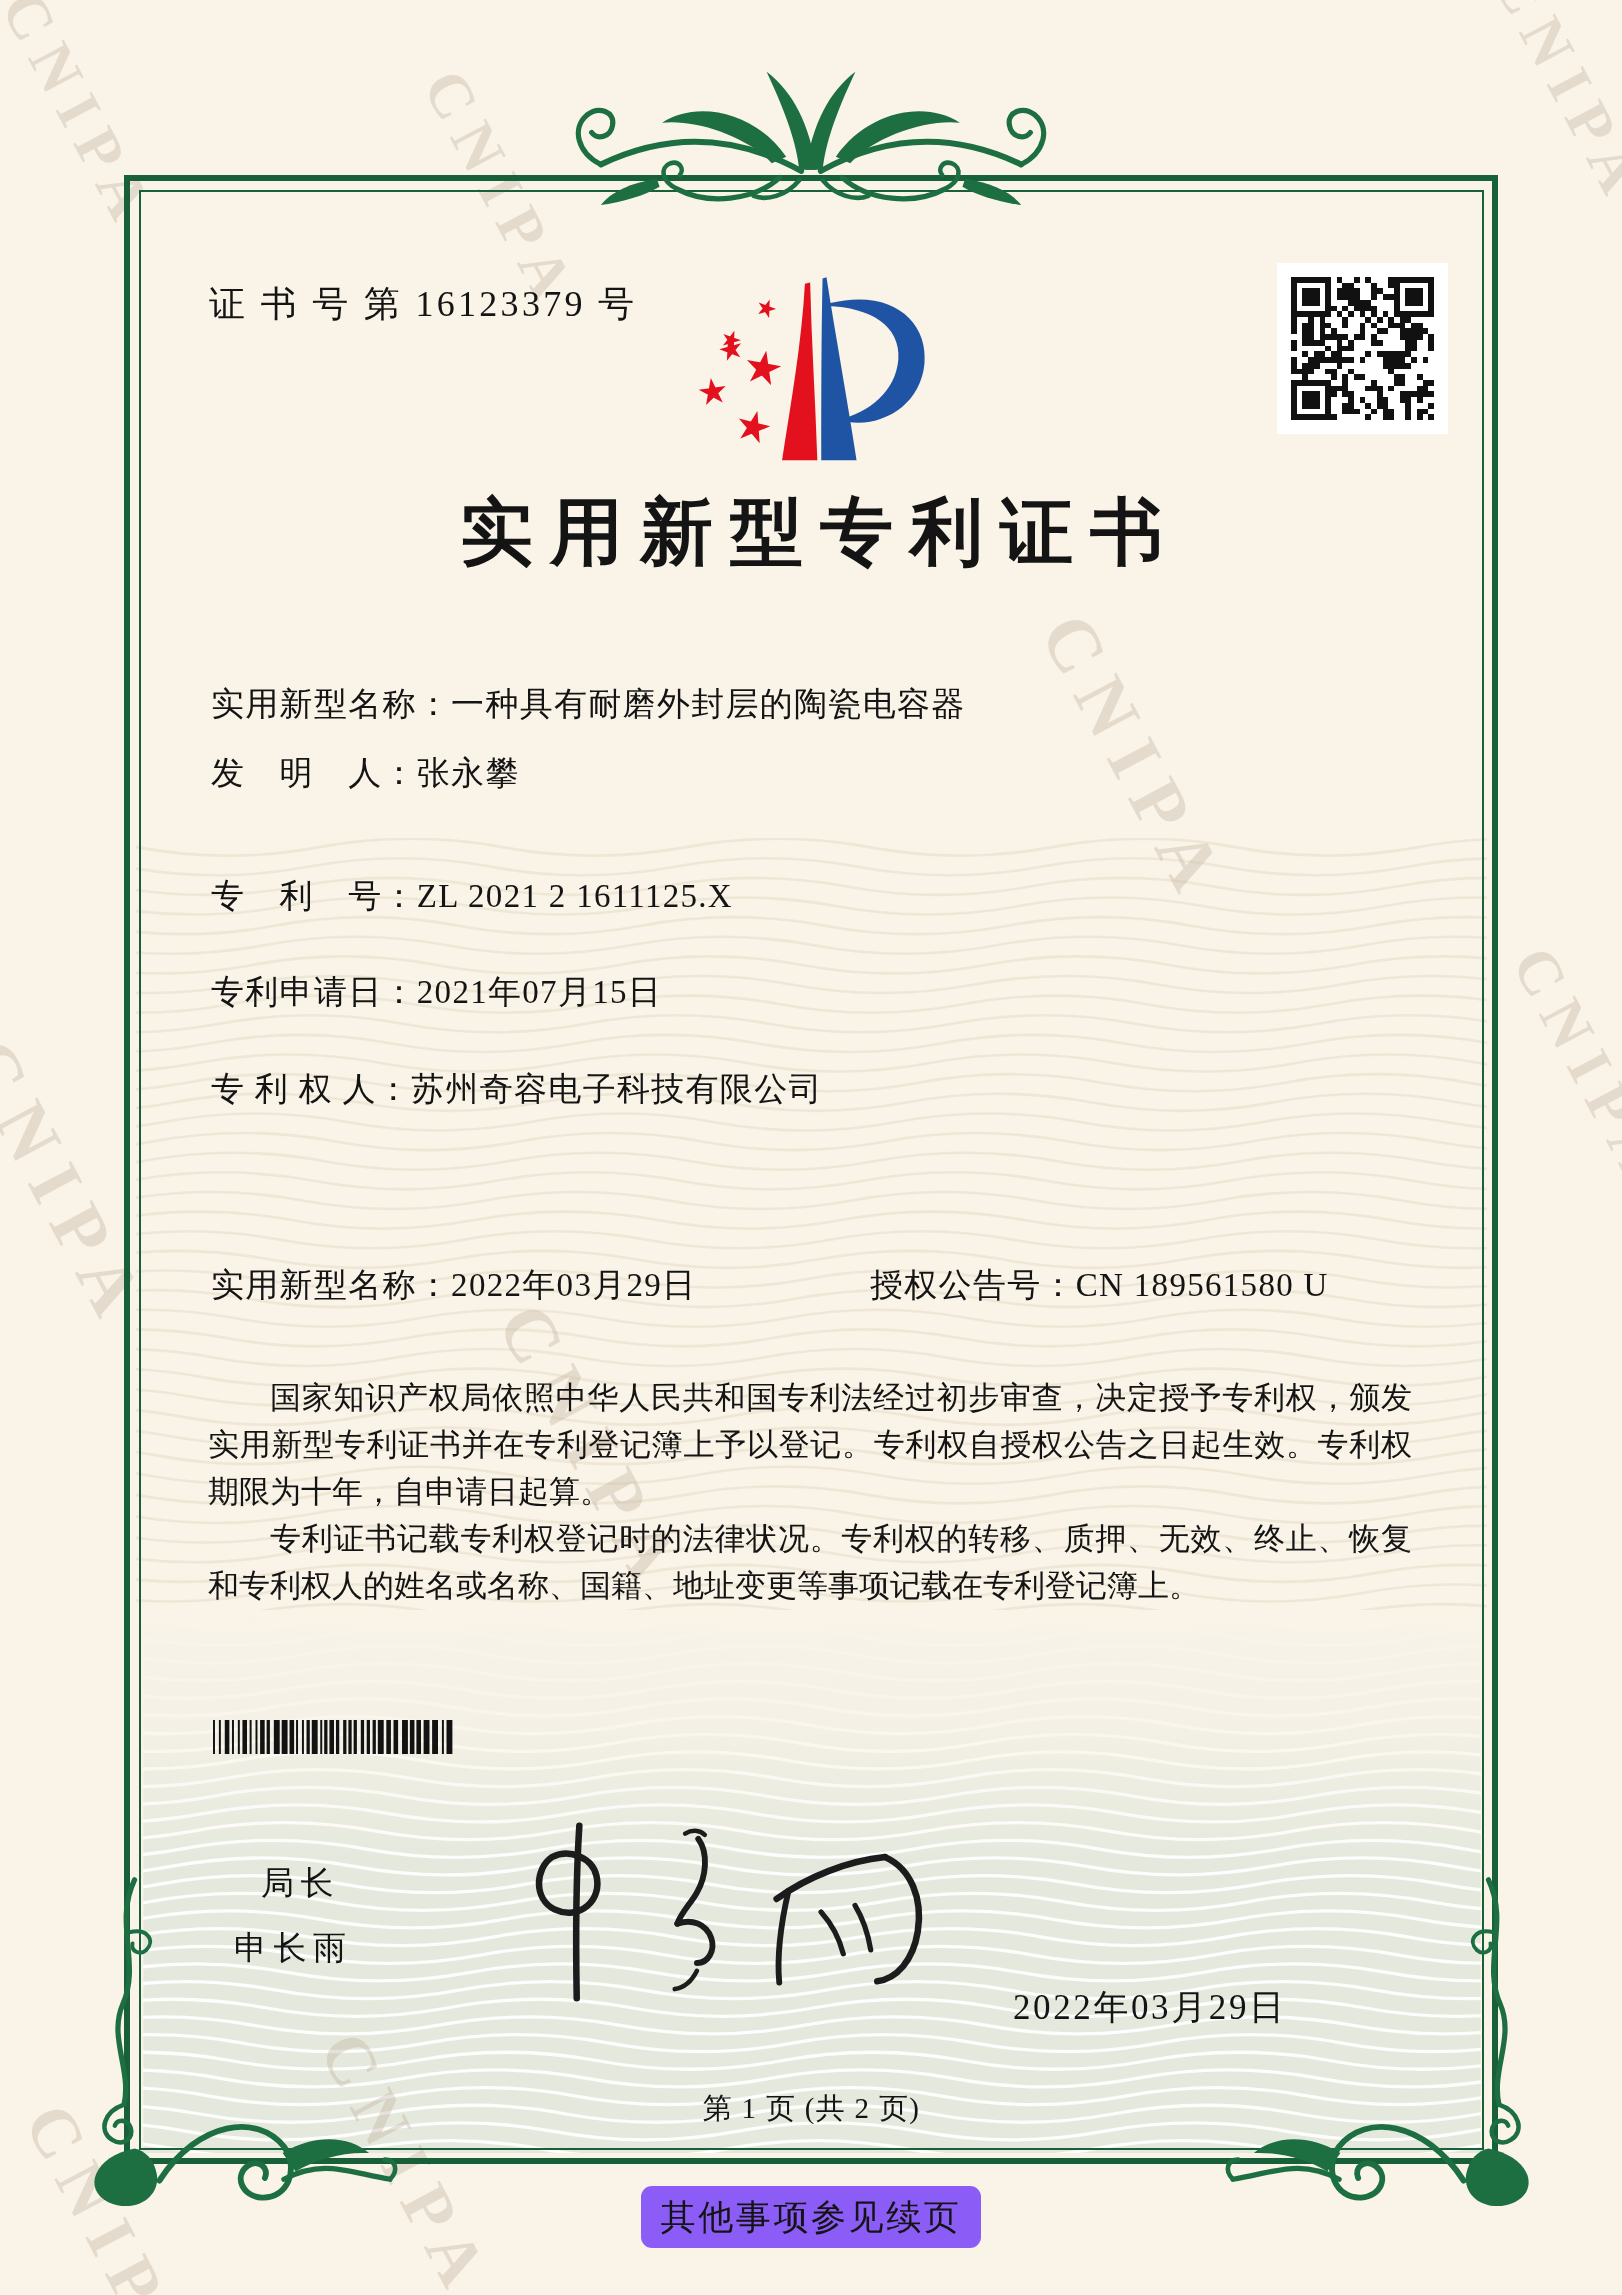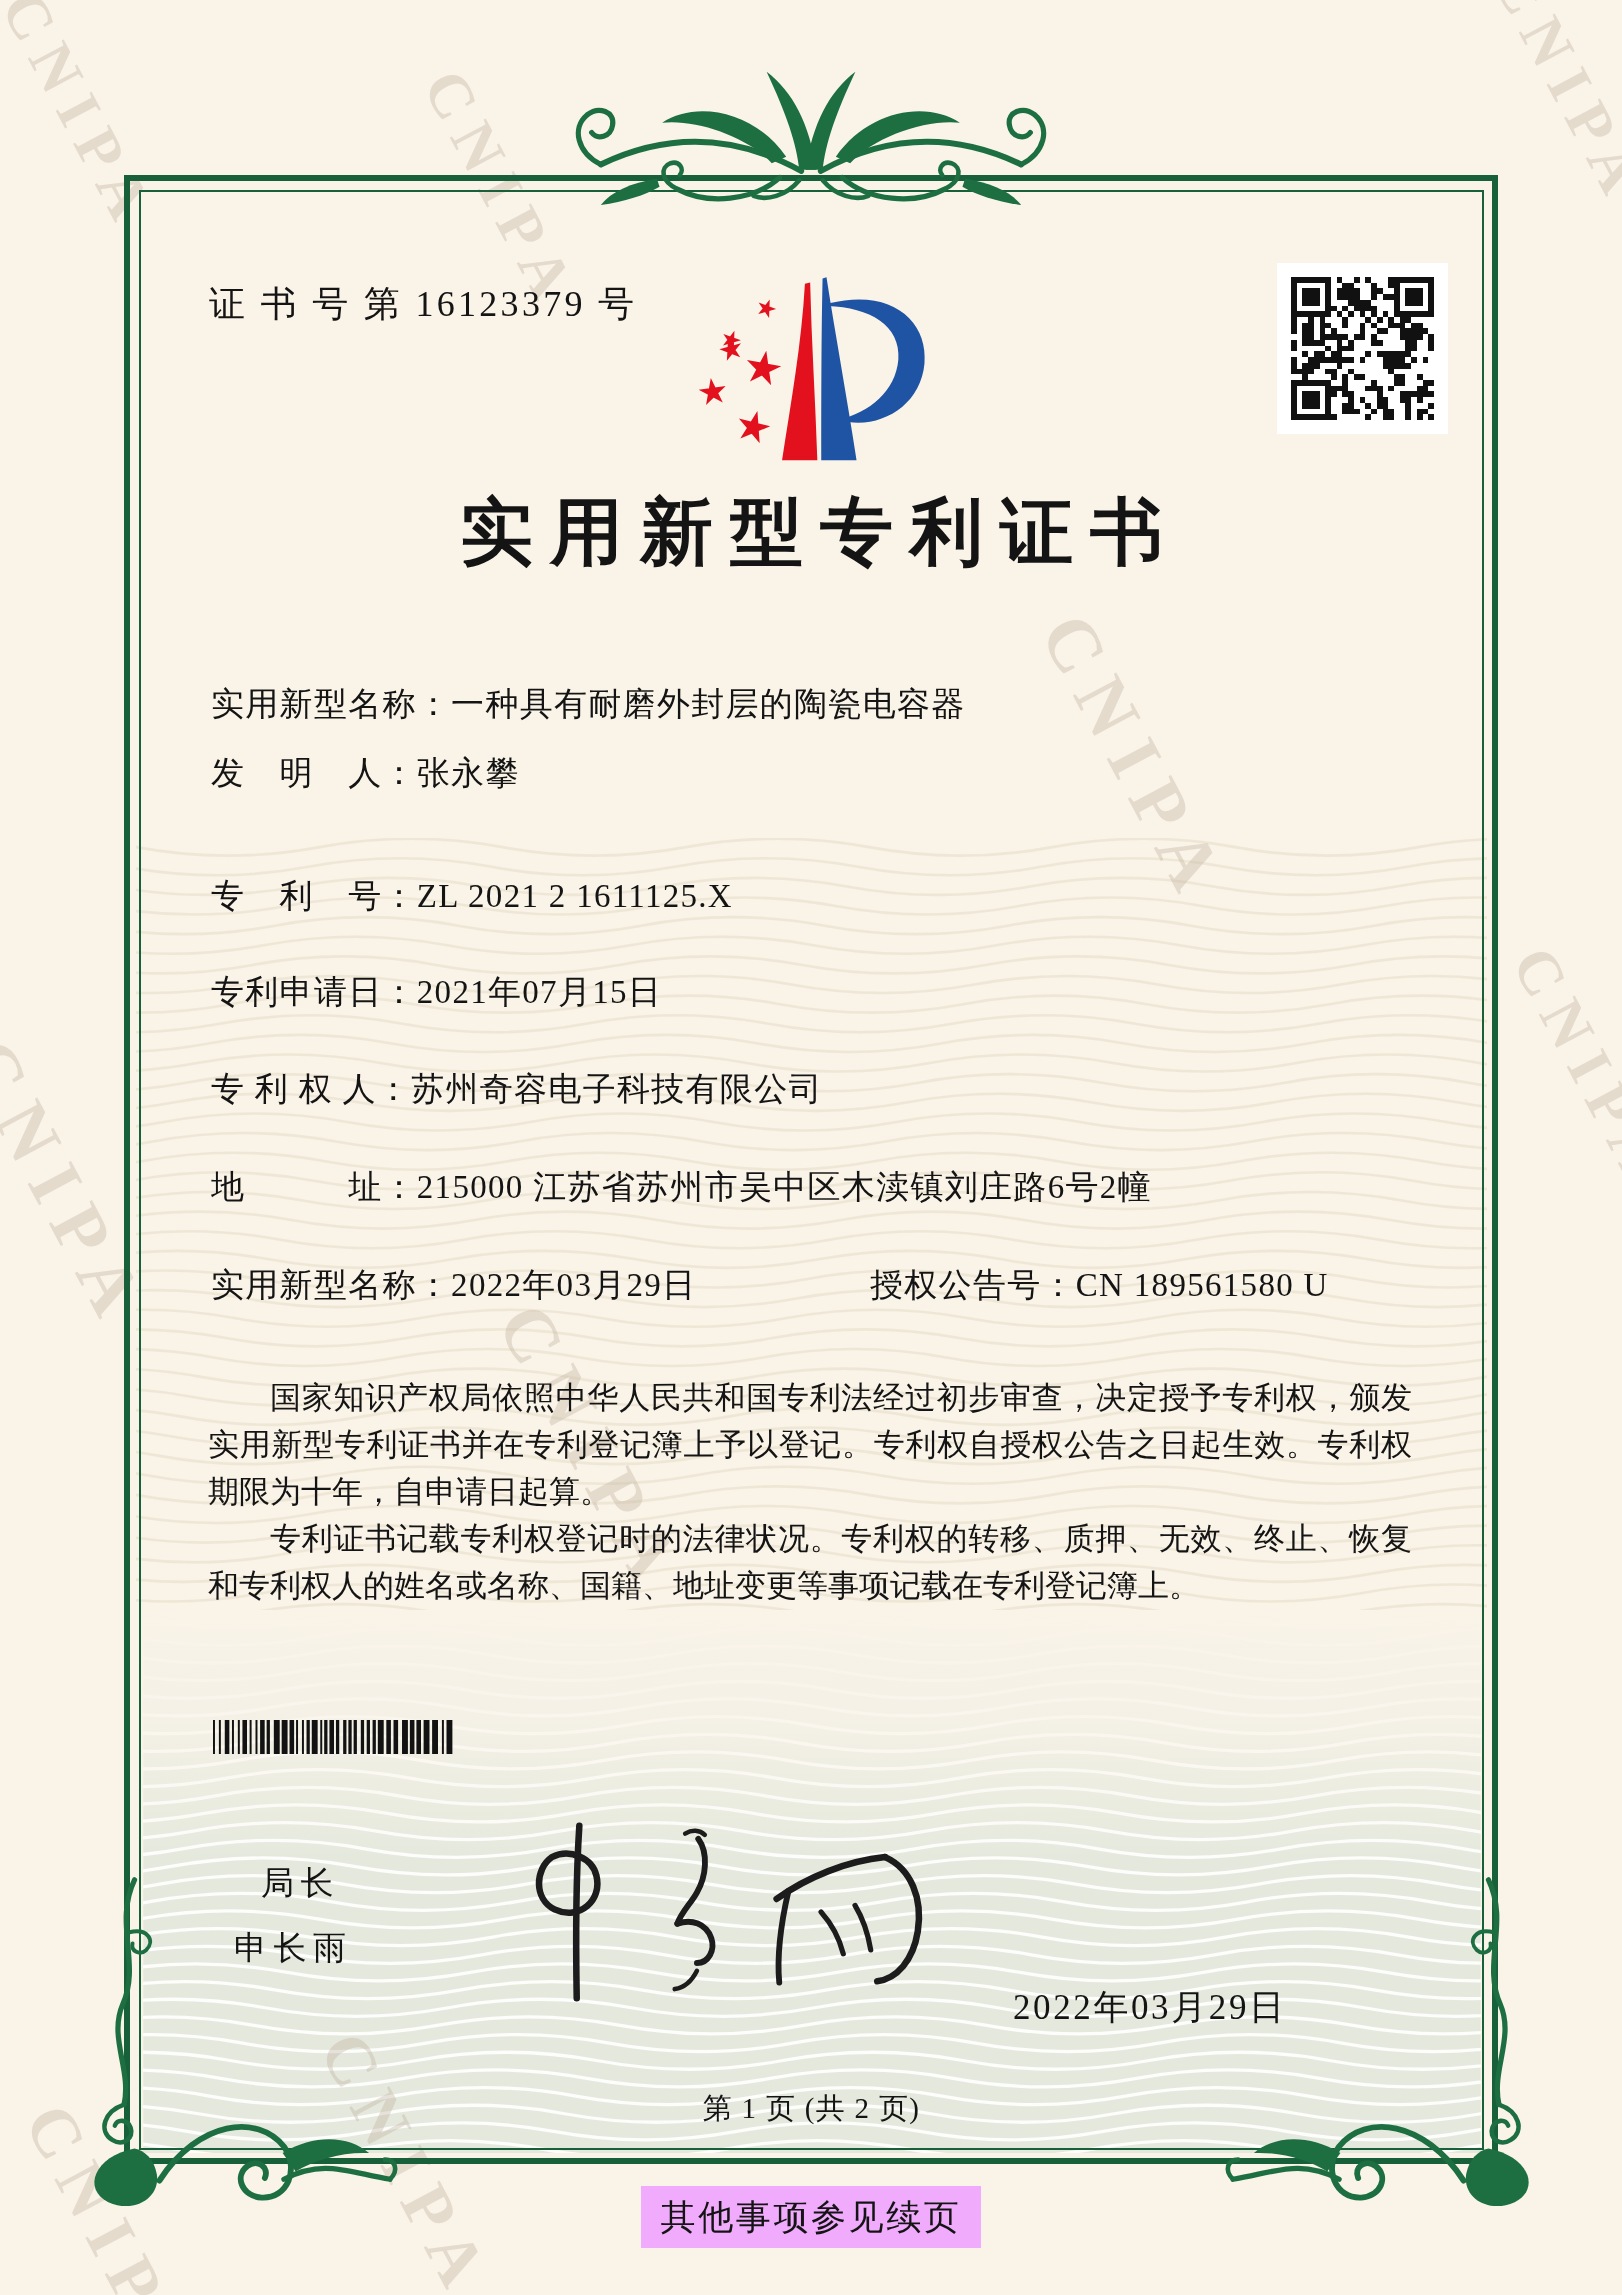--- a/index.html
+++ b/index.html
@@ -31,22 +31,22 @@
   .title{left:0;right:0;top:484px;text-align:center;font-size:73px;font-weight:bold;
          letter-spacing:17px;padding-left:17px;}
   .frow{left:211px;font-size:33px;letter-spacing:1.3px;}
   .paras{left:208px;top:1374px;width:1204px;font-size:31px;line-height:47px;
          text-align:justify;white-space:normal;}
   .paras p{margin:0;text-indent:2em;}
   .officer-title{left:234px;top:1861px;font-size:33px;letter-spacing:6.5px;margin-left:27px;}
   .officer-name{left:234px;top:1926px;font-size:33px;letter-spacing:6.5px;}
   .issue-date{left:1013px;top:1984px;font-size:35px;letter-spacing:2.6px;}
   .page-num{left:0;right:0;top:2089px;text-align:center;font-size:29px;letter-spacing:1.3px;}
-  .note-box{position:absolute;left:641px;top:2186px;width:340px;height:62px;background:#f0abfc;
-            z-index:7;display:flex;align-items:center;justify-content:center;}
+  .note-box{position:absolute;left:641px;top:2186px;width:340px;height:62px;background:#8b5cf6;
+            z-index:7;display:flex;align-items:center;justify-content:center;border-radius:11px;}
   .note-box span{font-size:35px;letter-spacing:2.6px;color:#141414;white-space:pre;}
 
   
   .logo{position:absolute;left:654px;top:243px;width:294px;height:239px;z-index:7;}
   .qr-box{position:absolute;left:1277px;top:263px;width:171px;height:171px;background:#ffffff;z-index:7;}
   .qr-box svg{position:absolute;left:14.4px;top:14.4px;width:143px;height:143px;}
   .barcode{position:absolute;left:213px;top:1720px;width:242px;height:34px;z-index:7;}
   .signature{position:absolute;left:481px;top:1814px;width:458px;height:196px;z-index:8;}
 </style>
 </head>
@@ -522,21 +522,20 @@
   </div>
 
   <div class="txt cert-no">证 书 号 第 16123379 号</div>
   <div class="txt frow" style="top:682px;"><span>实用新型名称：</span><span>一种具有耐磨外封层的陶瓷电容器</span></div>
 
   <div class="txt title">实用新型专利证书</div>
   <div class="txt frow" style="top:751px;"><span>发　明　人：</span><span>张永攀</span></div>
   <div class="txt frow" style="top:874px;"><span>专　利　号：</span><span>ZL 2021 2 1611125.X</span></div>
   <div class="txt frow" style="top:970px;"><span>专利申请日：</span><span>2021年07月15日</span></div>
   <div class="txt frow" style="top:1067px;"><span>专 利 权 人：</span><span>苏州奇容电子科技有限公司</span></div>
-  <div class="txt frow" style="top:1165px;"><span>地　　　址：</span><span>215000 江苏省苏州市吴中区木渎镇刘庄路6号2幢</span></div>
 
   <div class="txt frow" style="top:1263px;"><span>实用新型名称：</span><span>2022年03月29日</span></div>
   <div class="txt frow" style="top:1263px;left:870px;"><span>授权公告号：</span><span>CN 189561580 U</span></div>
 
   <div class="txt paras">
     <p>国家知识产权局依照中华人民共和国专利法经过初步审查，决定授予专利权，颁发实用新型专利证书并在专利登记簿上予以登记。专利权自授权公告之日起生效。专利权期限为十年，自申请日起算。</p>
     <p>专利证书记载专利权登记时的法律状况。专利权的转移、质押、无效、终止、恢复和专利权人的姓名或名称、国籍、地址变更等事项记载在专利登记簿上。</p>
   </div>
 
   <svg id="barcode" class="barcode" viewBox="0 0 370 52" preserveAspectRatio="none">

